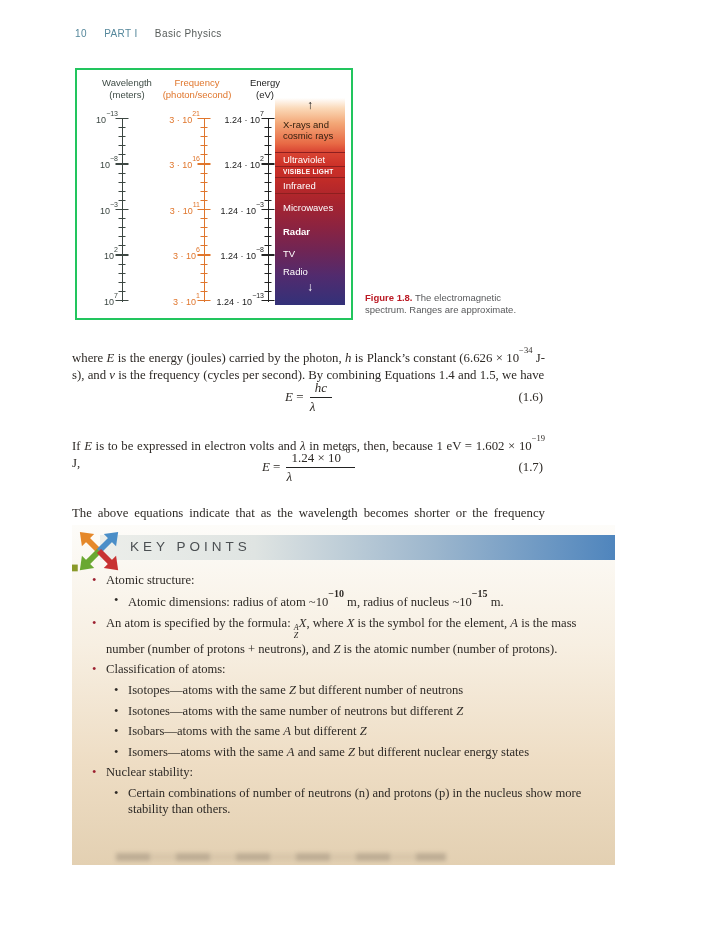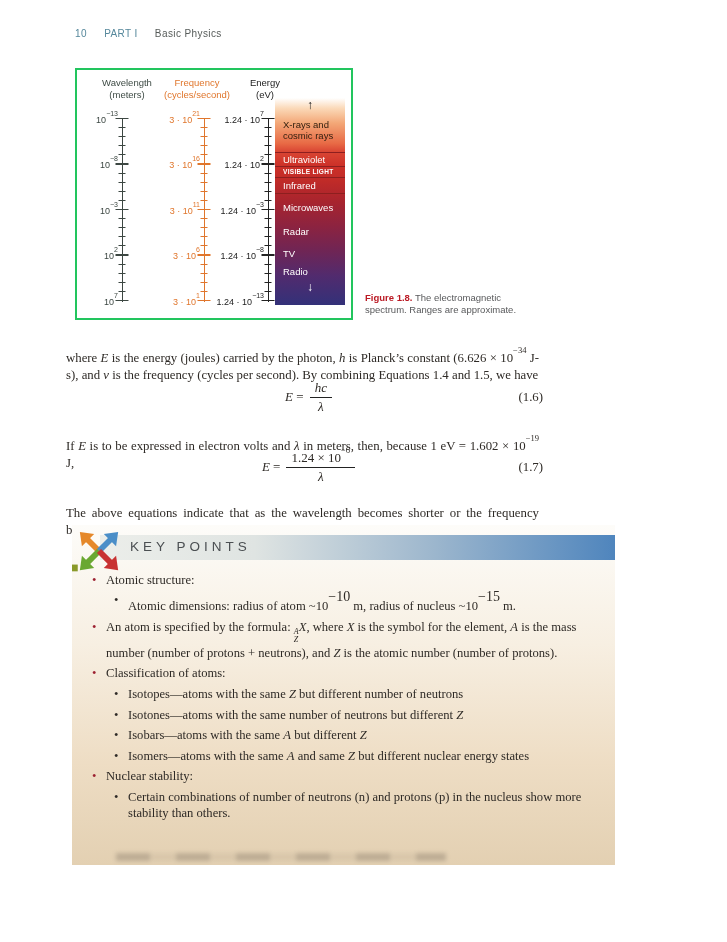--- a/index.html
+++ b/index.html
@@ -44,59 +44,59 @@
         #cc3028 33%, #c02b28 40%, #a8242e 50%, #8c2340 62%,
         #6f2555 74%, #512b6e 86%, #333179 100%);}
   .specbar .sep{position:absolute;left:0;right:0;height:1px;background:#8d1f1f;}
   .sep1{top:26%;} .sep2{top:33%;} .sep3{top:38%;} .sep4{top:46%;}
   .band{position:absolute;left:8px;color:#fff;font-size:9.5px;white-space:nowrap;}
   .band.b0{top:10%;color:#33200f;white-space:normal;width:58px;line-height:1.2;}
   .band.b1{top:27.2%;}
   .band.b2{top:33.8%;font-size:6.5px;font-weight:bold;letter-spacing:.3px;}
   .band.b3{top:39.5%;}
   .band.b4{top:50%;}
-  .band.b5{top:62%;}
+  .band.b5{top:62%;font-weight:bold;}
   .band.b6{top:72.5%;}
   .band.b7{top:81%;}
   .bar-arrow{position:absolute;left:0;width:100%;text-align:center;font-size:12px;}
   .arrow-up{top:0;color:#111;}
   .arrow-down{top:88%;color:#fff;}
 
   .fig-caption{position:absolute;left:365px;top:292px;width:180px;
       font-family:"Liberation Sans",sans-serif;font-size:9.5px;line-height:1.3;color:#58595b;}
   .fig-caption .cap-label{color:#bb1a24;font-weight:bold;}
 
   
-  .bodytext{position:absolute;left:66px;width:473px;font-size:12.8px;line-height:1.32;text-align:justify;}
+  .bodytext{position:absolute;left:72px;width:473px;font-size:12.8px;line-height:1.32;text-align:justify;}
   .p1{top:336px;} .p2{top:424px;} .p3{top:492px;}
   .bodytext sup{font-size:8.5px;position:relative;top:-4px;}
   .equation{position:absolute;left:72px;width:473px;display:flex;align-items:center;justify-content:center;
       font-size:13px;}
   .eq1{top:376px;height:42px;} .eq2{top:444px;height:46px;}
-  .frac{display:inline-block;text-align:center;vertical-align:middle;margin-left:6px;}
+  .frac{display:inline-block;text-align:left;vertical-align:middle;margin-left:6px;}
   .frac .num{display:block;padding:0 5px 1px;border-bottom:1px solid #222;}
   .frac .den{display:block;padding-top:1px;}
   .equation sup{font-size:8.5px;position:relative;top:-4px;}
   .eqnum{position:absolute;right:2px;top:50%;transform:translateY(-50%);font-size:12.8px;}
 
   
   .kp-box{position:absolute;left:72px;top:525px;width:543px;height:340px;overflow:hidden;
       background:linear-gradient(180deg,#fdfcf9 0%,#f7efe2 35%,#eeddc4 70%,#e3d0b2 100%);}
   .kp-bar{position:absolute;left:28px;right:0;top:10px;height:25px;
       background:linear-gradient(90deg,#eceeea 0%,#dfe4e2 30%,#9cb6cd 65%,#4f85bd 100%);}
   .kp-title{position:absolute;left:58px;top:14px;font-family:"Liberation Sans",sans-serif;
       font-size:13.5px;letter-spacing:4px;color:#4b4f52;}
   .kp-icon{position:absolute;left:-2px;top:-4px;}
   .kp-list{position:relative;padding:42px 14px 0 8px;font-size:12.6px;line-height:1.28;}
   .kp-item{position:relative;margin:4.5px 0;}
   .kp-item.l1{margin-left:12px;padding-left:14px;}
   .kp-item.l2{margin-left:34px;padding-left:14px;}
   .kp-item.l1::before{content:'\2022';position:absolute;left:0;color:#9c2030;}
   .kp-item.l2::before{content:'\2022';position:absolute;left:0;color:#2e2a26;}
-  .kp-item sup{font-size:14px;position:relative;top:-4px;}
+  .kp-item sup{font-size:10px;position:relative;top:-4px;font-weight:bold;}
   .azstack{display:inline-flex;flex-direction:column;font-size:8px;line-height:1.05;
       vertical-align:-3px;font-style:italic;}
   .kp-fade{position:absolute;left:44px;bottom:4px;width:330px;height:8px;filter:blur(2px);opacity:.5;
       background:repeating-linear-gradient(90deg, rgba(90,80,70,.55) 0 34px, rgba(90,80,70,.15) 34px 60px);}
 
   
   .footer{position:absolute;left:0;top:878px;width:727px;height:64px;background:#ffffff;
       font-family:"DejaVu Sans",sans-serif;}
 </style>
 </head>
@@ -110,21 +110,21 @@
     <span class="ptitle">Basic Physics</span>
   </div>
 
   <div class="figure">
     <div class="fig-head h-wl">
       <div>Wavelength</div>
       <div>(meters)</div>
     </div>
     <div class="fig-head h-fr">
       <div>Frequency</div>
-      <div>(cycles/second)</div>
+      <div>(photon/second)</div>
     </div>
     <div class="fig-head h-en">
       <div>Energy</div>
       <div>(eV)</div>
     </div>
 
     <div class="axis a-wl">
         <div class="majors"></div>
       </div>
     <div class="axis a-fr">

